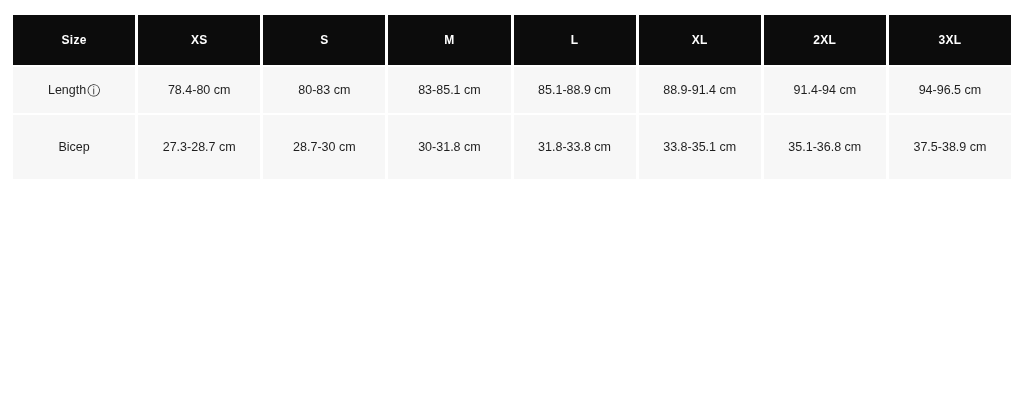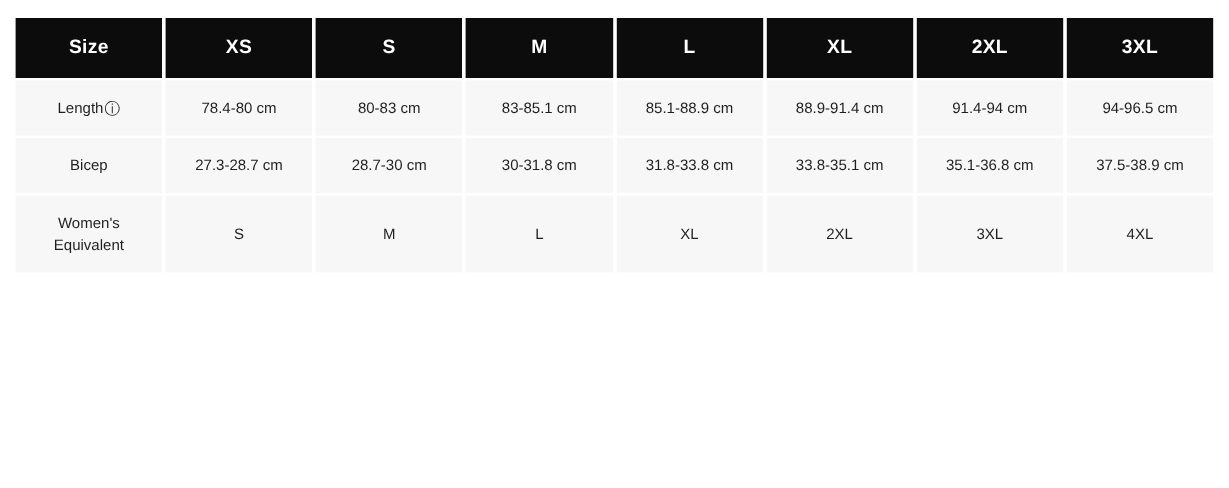--- a/index.html
+++ b/index.html
@@ -18,21 +18,21 @@
   }
   table.size-chart {
     width: 100%;
     table-layout: fixed;
     border-collapse: separate;
     border-spacing: 3px 2px;
   }
   th.hcell {
     background: #0c0c0c;
     color: #ffffff;
-    font-size: 16px;
+    font-size: 12px;
     font-weight: bold;
     letter-spacing: 0.3px;
     height: 50px;
     text-align: center;
     vertical-align: middle;
     padding: 0 4px;
   }
   td.label-cell, td.vcell {
     background: #f7f7f7;
     color: #1f1f1f;
@@ -97,27 +97,15 @@
       <span class="row-label">Bicep</span>
     </td>
   <td class="vcell">27.3-28.7 cm</td>
           <td class="vcell">28.7-30 cm</td>
           <td class="vcell">30-31.8 cm</td>
           <td class="vcell">31.8-33.8 cm</td>
           <td class="vcell">33.8-35.1 cm</td>
           <td class="vcell">35.1-36.8 cm</td>
           <td class="vcell">37.5-38.9 cm</td>
         </tr>
-        <tr>
-    <td class="label-cell">
-      <span class="row-label">Women's Equivalent</span>
-    </td>
-  <td class="vcell">S</td>
-          <td class="vcell">M</td>
-          <td class="vcell">L</td>
-          <td class="vcell">XL</td>
-          <td class="vcell">2XL</td>
-          <td class="vcell">3XL</td>
-          <td class="vcell">4XL</td>
-        </tr>
       </tbody>
   </table>
 </div>
 
 </body></html>

